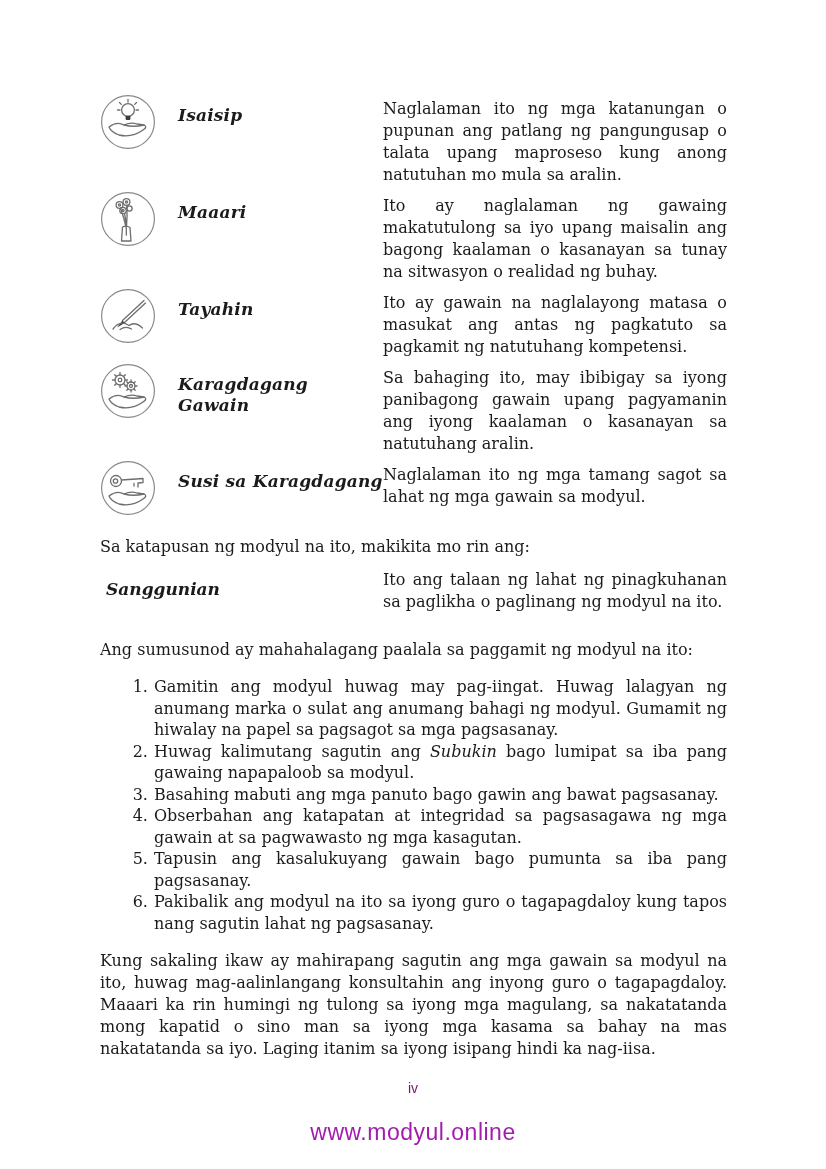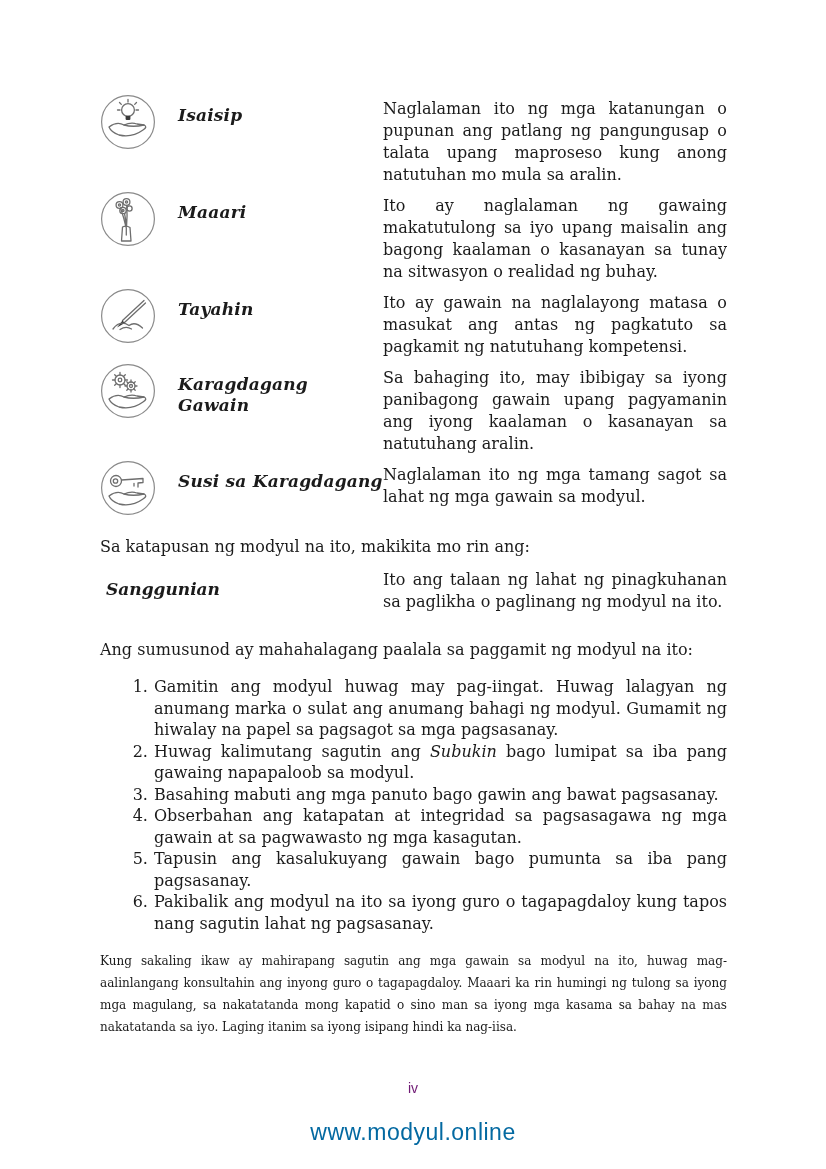--- a/index.html
+++ b/index.html
@@ -19,29 +19,29 @@
   }
   .desc{font-size:16px;line-height:22px;text-align:justify;}
 
   .para{font-size:16px;line-height:21px;}
   .intro{margin:20px 0 0 0;}
   .sangrow{display:grid;grid-template-columns:283px 344px;margin-top:12px;align-items:start;}
   .sang-lbl{font-weight:bold;font-style:italic;font-size:17px;padding-top:10px;padding-left:6px;}
   .heading2{margin-top:26px;}
   ol.paalala{margin:8px 0 0 0;padding-left:53px;}
   ol.paalala li{font-size:16px;line-height:21.5px;text-align:justify;padding-left:1px;margin:0;}
-  .closing{margin-top:16px;font-size:12px;line-height:22px;text-align:justify;}
+  .closing{margin-top:16px;font-size:16px;line-height:22px;text-align:justify;}
 
   .pagenum{
     position:absolute;top:1080px;left:0;width:826px;text-align:center;
     font-family:"Liberation Sans", sans-serif;font-size:14px;color:#701a75;
   }
   .watermark{
     position:absolute;top:1119px;left:0;width:826px;text-align:center;
-    font-family:"Liberation Sans", sans-serif;font-size:23px;color:#0369a1;letter-spacing:0.5px;
+    font-family:"Liberation Sans", sans-serif;font-size:23px;color:#a21caf;letter-spacing:0.5px;
   }
   .ic{stroke:#6e6e6e;stroke-width:1.3;fill:none;stroke-linecap:round;stroke-linejoin:round;}
   .ic-ring{stroke:#8a8a8a;stroke-width:1.2;fill:none;}
   .ic-fill{fill:#3a3a3a;stroke:none;}
 </style>
 </head>
 <body>
 
 <div class="page">
   <div class="content">

